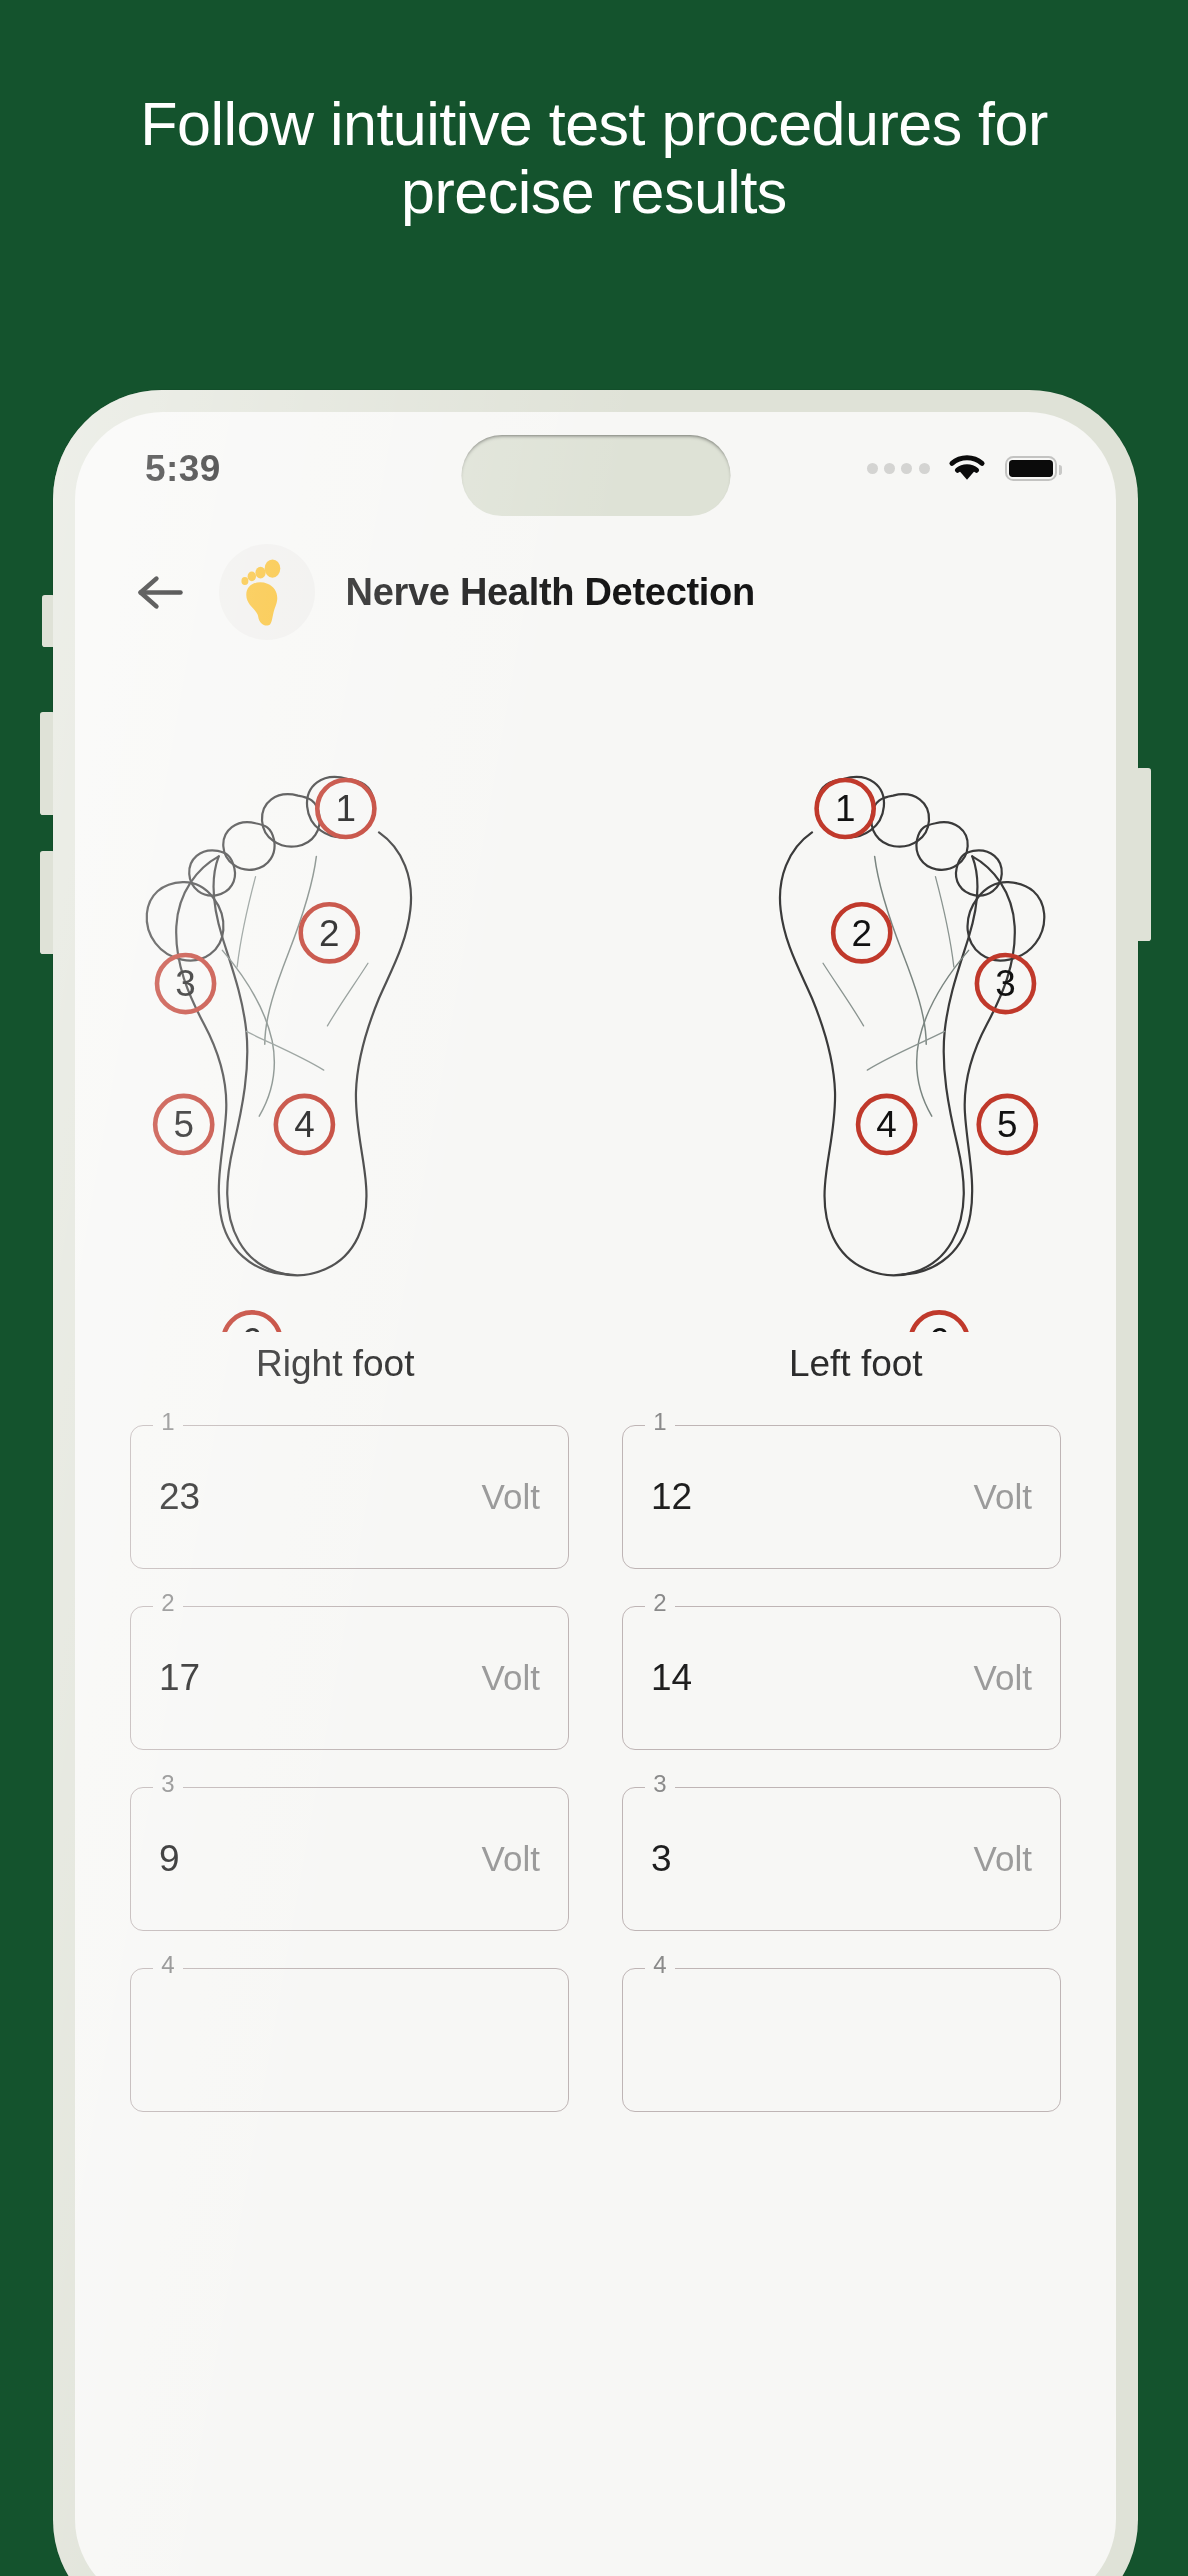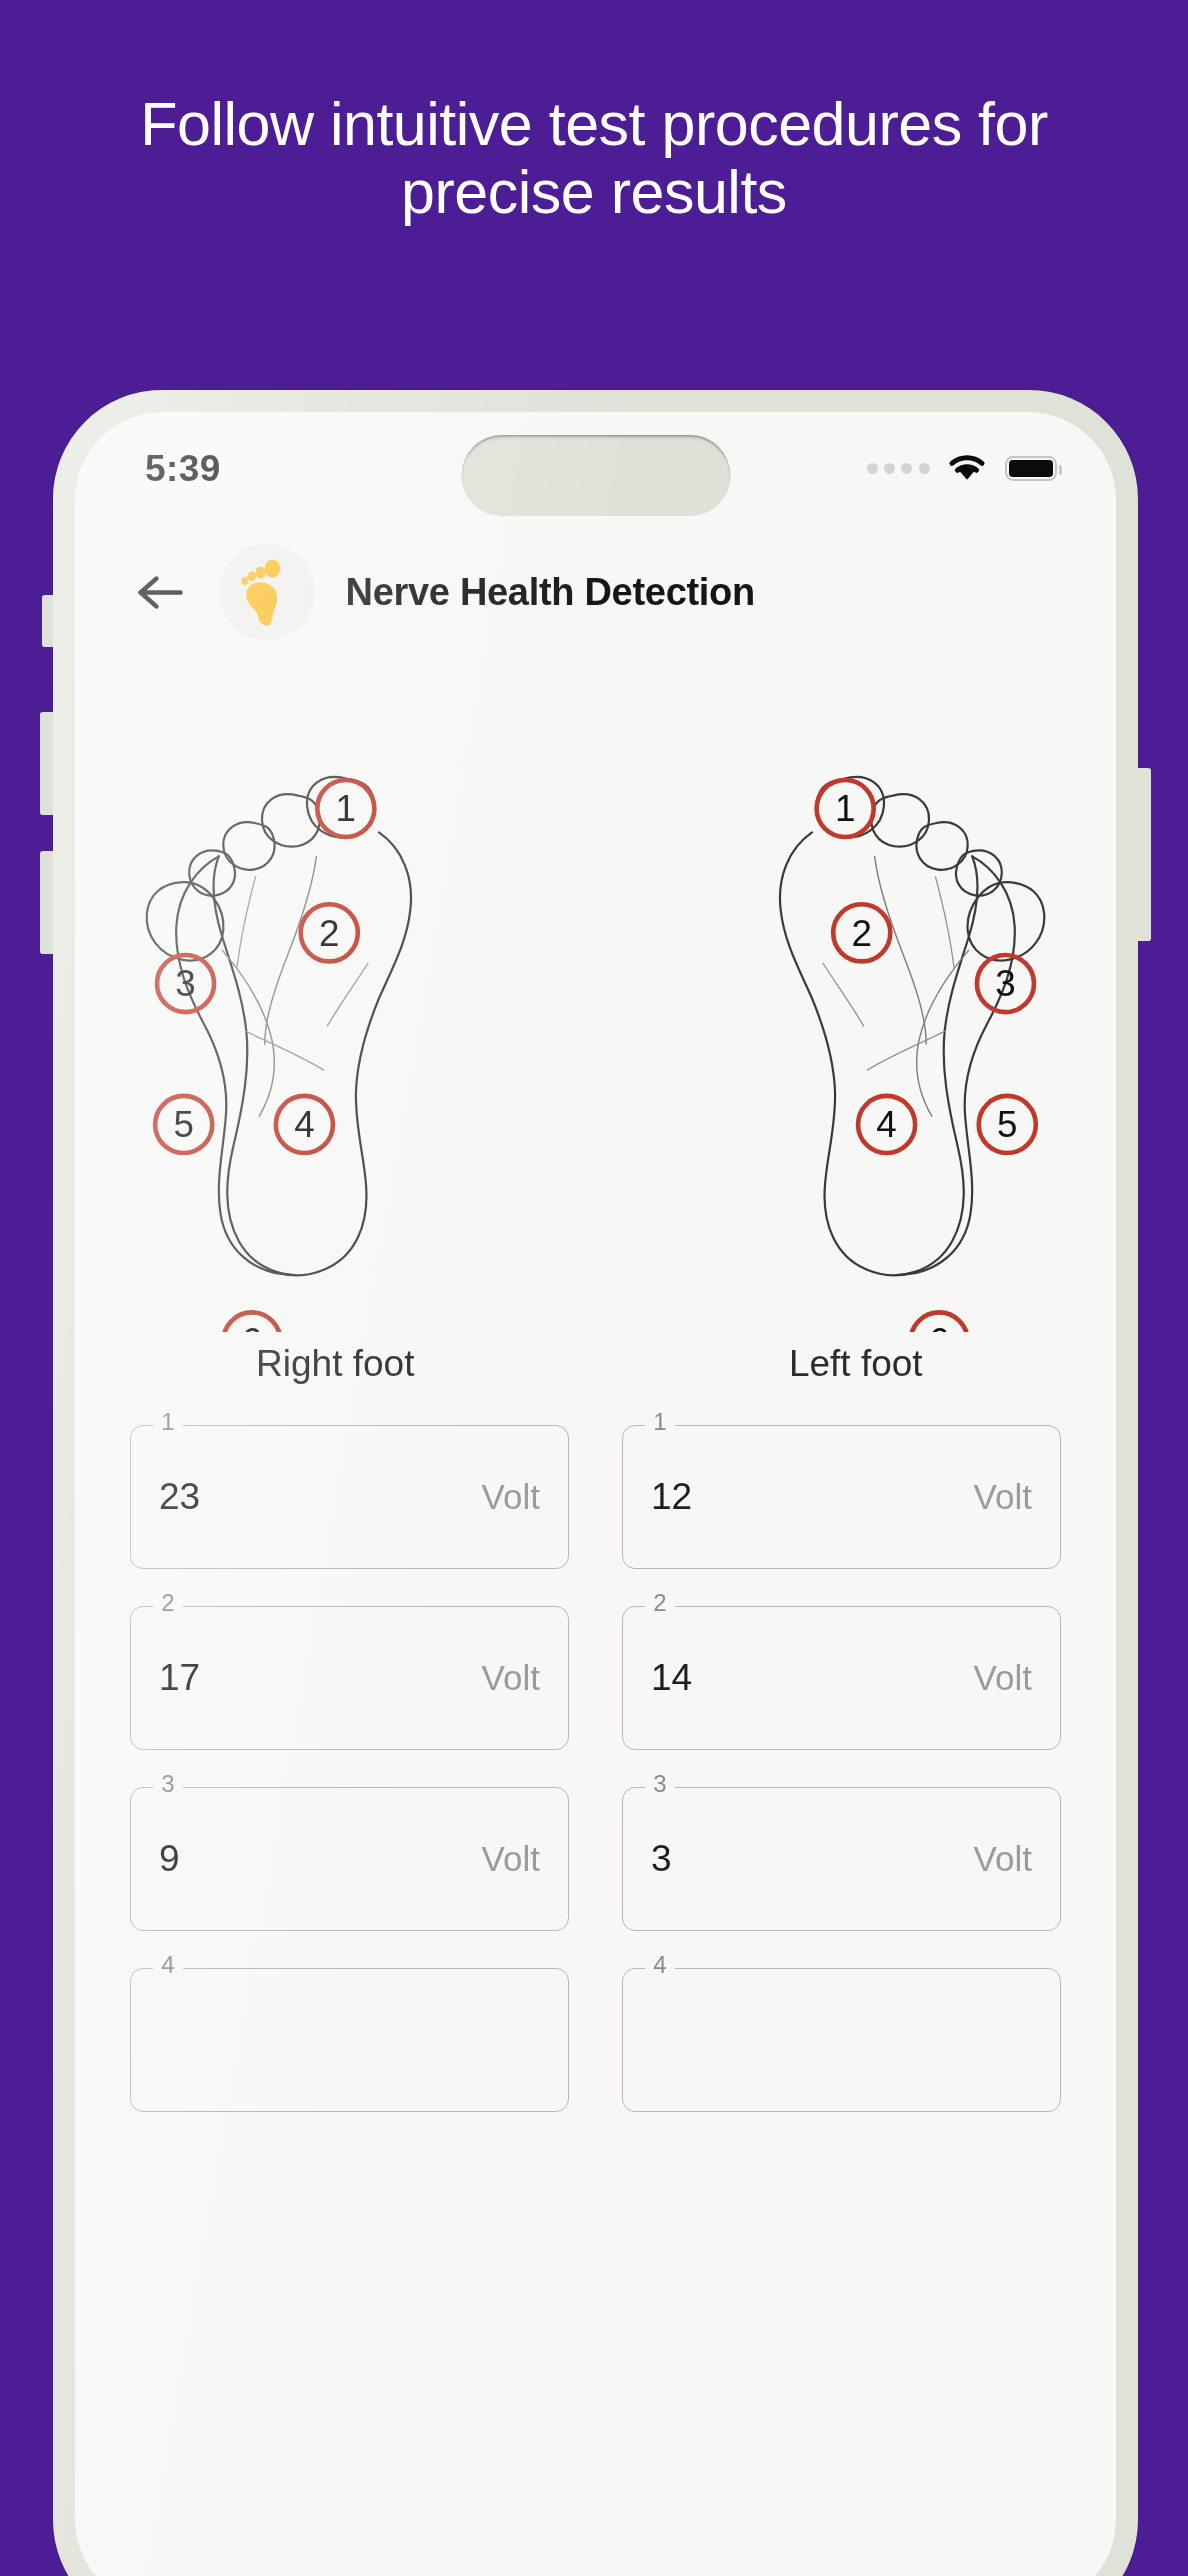--- a/index.html
+++ b/index.html
@@ -11,21 +11,21 @@
     width: 1188px;
     height: 2576px;
     overflow: hidden;
     font-family: "Liberation Sans", sans-serif;
   }
 
   .screenshot {
     position: relative;
     width: 1188px;
     height: 2576px;
-    background: #4c1d95;
+    background: #14532d;
     overflow: hidden;
   }
 
   
   .headline {
     position: absolute;
     left: 0;
     top: 90px;
     width: 1188px;
     text-align: center;

